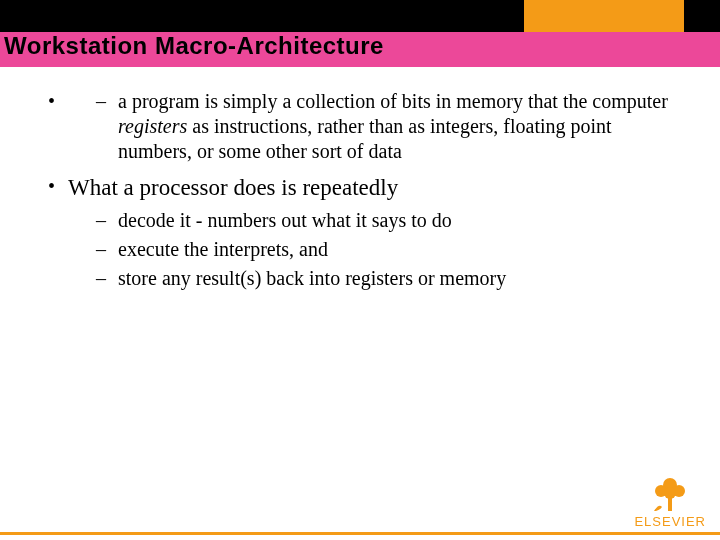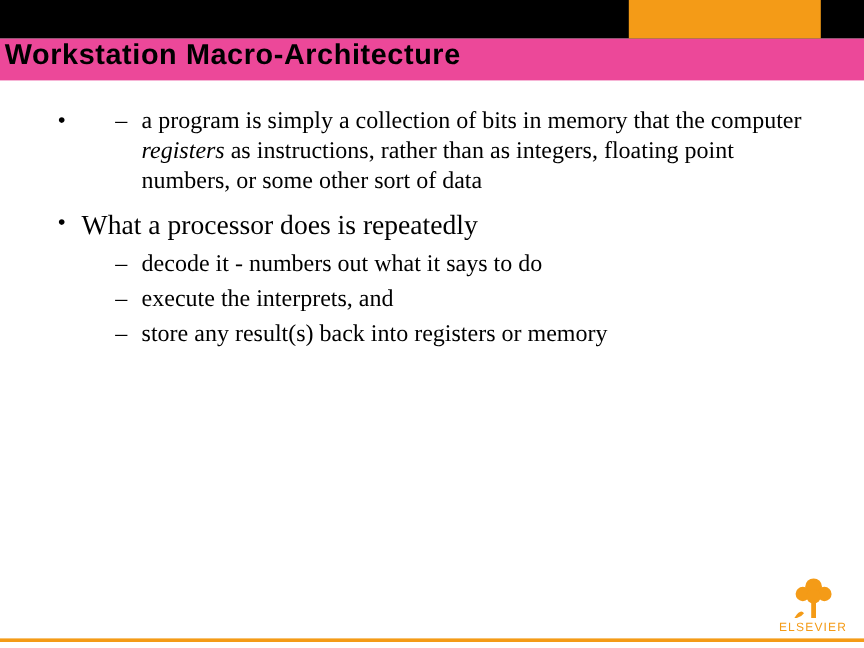--- a/index.html
+++ b/index.html
@@ -14,21 +14,21 @@
   ul.bul>li::before{content:"•";position:absolute;left:8px;top:0;font-size:20px}
   ul.sub{list-style:none;margin:6px 0 4px;padding:0}
   ul.sub>li{position:relative;padding-left:26px;font-size:20px;line-height:1.25;margin:4px 0 4px 24px}
   ul.sub>li::before{content:"–";position:absolute;left:4px;top:0}
   em{font-style:italic}
   .footer{position:absolute;left:0;right:0;bottom:5px;height:30px}
   .footer .line{position:absolute;left:0;right:0;bottom:0;height:3px;background:#f49b17}
   .logo{position:absolute;right:14px;bottom:6px;text-align:center;color:#f49b17}
   .logo .tree{width:44px;height:40px;margin:0 auto 1px;position:relative}
   .logo .tree svg{display:block}
-  .logo .brand{font-family:Arial,Helvetica,sans-serif;font-size:10px;letter-spacing:1px}
+  .logo .brand{font-family:Arial,Helvetica,sans-serif;font-size:13px;letter-spacing:1px}
 </style>
 </head>
 <body>
 
 <div class="topbar">
   <div class="accent"></div>
 </div>
 
 <div class="titlebar">
   <h1>Workstation Macro-Architecture</h1>

